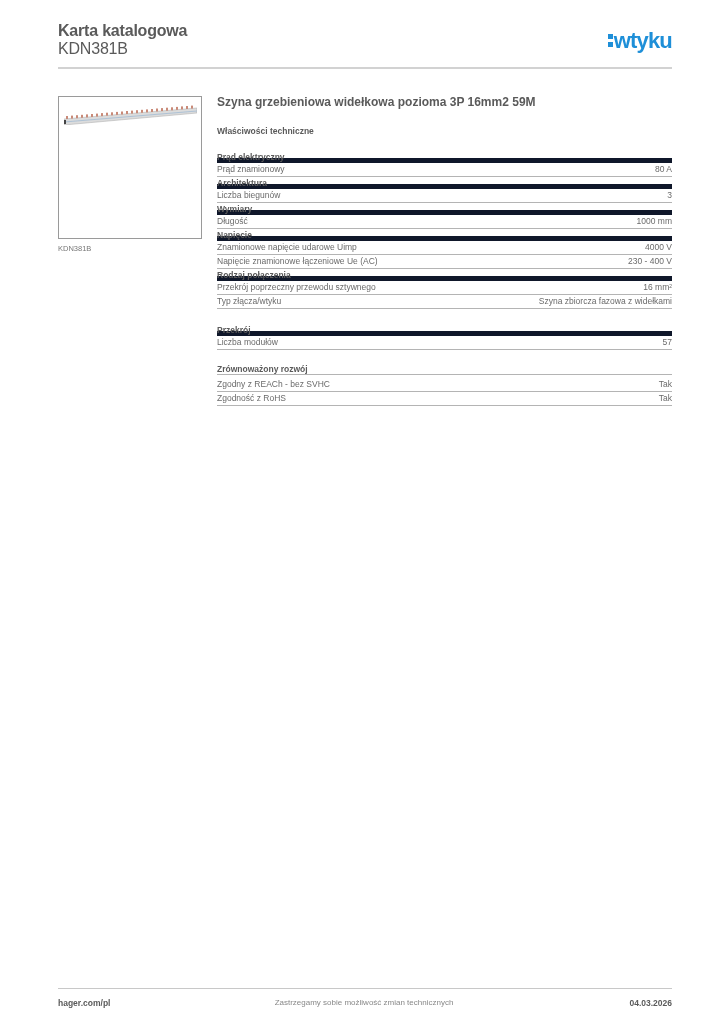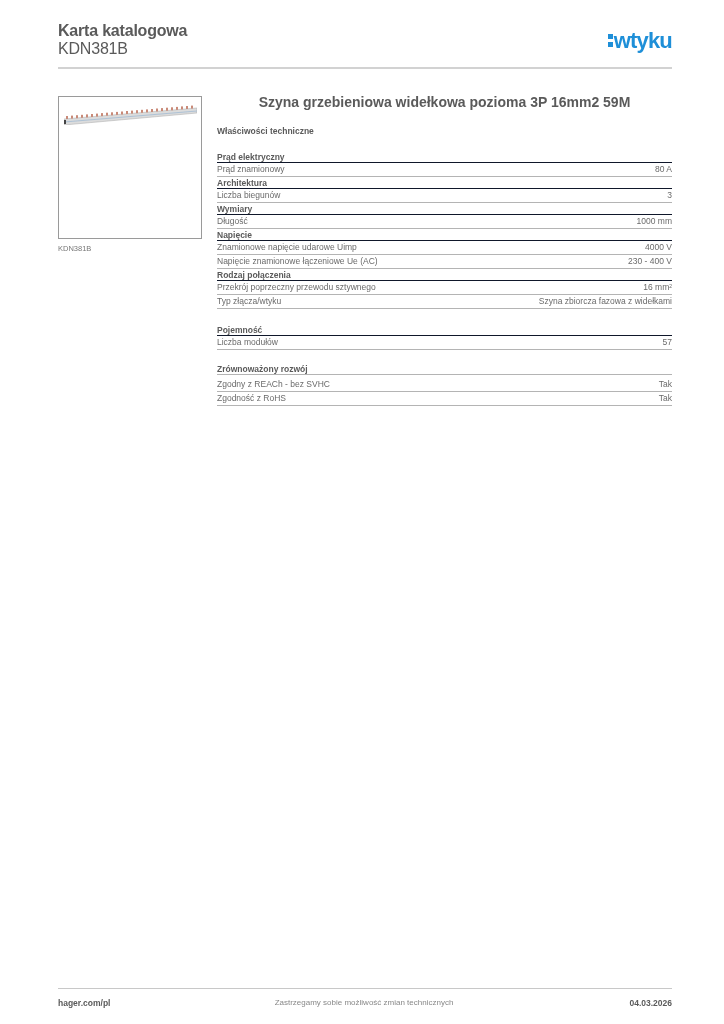--- a/index.html
+++ b/index.html
@@ -14,25 +14,25 @@
     .logo .colon::before, .logo .colon::after { content: ""; position: absolute; left: 0; width: 5px; height: 5px; background: #1e8fd8; }
     .logo .colon::before { top: -13px; }
     .logo .colon::after { top: -5px; }
     .header-rule { position: absolute; left: 58px; top: 67px; width: 614px; height: 2px; background: #d2d2d2; }
 
     .product-image-box { position: absolute; left: 58px; top: 96px; width: 144px; height: 143px; border: 1px solid #9a9a9a; background: #fff; }
     .busbar { position: absolute; left: 5px; top: 8px; width: 133px; height: 20px; }
     .image-caption { position: absolute; left: 58px; top: 244px; font-size: 7.5px; color: #777; }
 
     .content { position: absolute; left: 217px; top: 96px; width: 455px; }
-    .product-name { font-size: 14px; font-weight: bold; color: #5a5a5a; height: 12px; line-height: 12px; text-align: center; }
+    .product-name { font-size: 12px; font-weight: bold; color: #5a5a5a; height: 12px; line-height: 12px; }
     .section-title { font-size: 8.5px; font-weight: bold; color: #5a5a5a; margin-top: 17px; height: 12px; line-height: 12px; }
     .group { margin-top: 0; }
     .group.first { margin-top: 14px; }
-    .group-title { font-size: 8.5px; font-weight: bold; color: #5a5a5a; height: 12px; line-height: 12px; border-bottom: 1px solid #0f172a; }
+    .group-title { font-size: 8.5px; font-weight: bold; color: #5a5a5a; height: 12px; line-height: 12px; border-bottom: 5px solid #0f172a; }
     .row { display: flex; justify-content: space-between; font-size: 8.5px; color: #6a6a6a; height: 14px; line-height: 13px; border-bottom: 1px solid #b4b4b4; }
     .row .value { text-align: right; }
     .group.gap-lg { margin-top: 15px; }
     .group.rz { margin-top: 13px; }
     .group.rz .group-title { margin-bottom: 3px; border-bottom: 1px solid #b4b4b4; }
     .group.rz .row:first-of-type { border-top: 1px solid #b4b4b4; }
     sup { font-size: 5px; vertical-align: top; position: relative; top: -1px; }
 
     .footer-rule { position: absolute; left: 58px; top: 988px; width: 614px; height: 1px; background: #c8c8c8; }
     .footer-left { position: absolute; left: 58px; top: 998px; font-size: 8.5px; font-weight: bold; color: #5a5a5a; }
@@ -132,21 +132,21 @@
       <span>Przekrój poprzeczny przewodu sztywnego</span>
       <span class="value"><span>16 mm</span><sup>2</sup></span>
     </div>
     <div class="row">
       <span>Typ złącza/wtyku</span>
       <span class="value">Szyna zbiorcza fazowa z widełkami</span>
     </div>
   </div>
 
   <div class="group gap-lg">
-    <div class="group-title">Pojemność</div>
+    <div class="group-title">Przekrój</div>
     <div class="row">
       <span>Liczba modułów</span>
       <span class="value">57</span>
     </div>
   </div>
 
   <div class="group rz">
     <div class="group-title">Zrównoważony rozwój</div>
     <div class="row">
       <span>Zgodny z REACh - bez SVHC</span>

